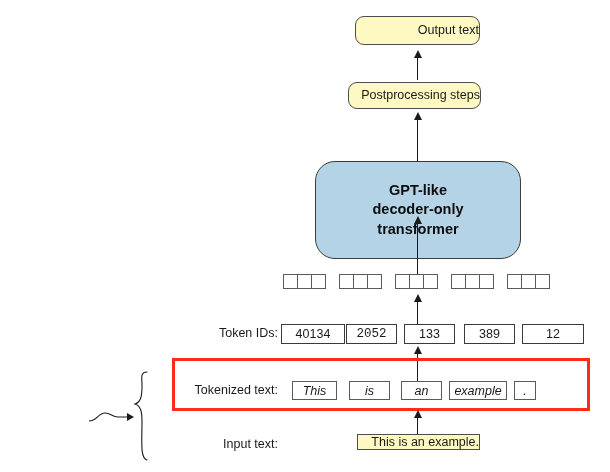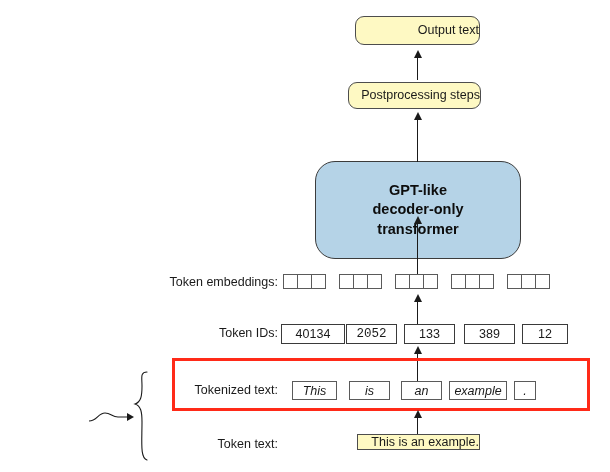--- a/index.html
+++ b/index.html
@@ -150,23 +150,20 @@
     </div>
   </div>
 
   <div class="plainline" style="left:417px;top:140px;height:22px;"></div>
 
   <div class="arrow" style="left:412px;top:216px;height:60px;">
     <div class="head"></div>
       <div class="shaft" style="height:54px;"></div>
   </div>
 
-  <div class="label" style="left:150px;top:275px;width:128px;">
-    <span>Token embeddings:</span>
-  </div>
 
   <div class="embgroup" style="left:283px;">
     <div class="embcell"></div>
     <div class="embcell"></div>
     <div class="embcell"></div>
   </div>
   <div class="embgroup" style="left:339px;">
     <div class="embcell"></div>
     <div class="embcell"></div>
     <div class="embcell"></div>
@@ -201,21 +198,21 @@
   </div>
   <div class="idbox" style="left:346px;width:51px;font-family:Liberation Mono, monospace;">
     <span>2052</span>
   </div>
   <div class="idbox" style="left:404px;width:51px;">
     <span>133</span>
   </div>
   <div class="idbox" style="left:464px;width:51px;">
     <span>389</span>
   </div>
-  <div class="idbox" style="left:522px;width:46px;">
+  <div class="idbox" style="left:522px;width:62px;">
     <span>12</span>
   </div>
 
   <div class="arrow" style="left:412px;top:346px;height:36px;">
     <div class="head"></div>
       <div class="shaft" style="height:30px;"></div>
   </div>
 
   <div id="red-region"></div>
 
@@ -238,21 +235,21 @@
   <div class="tokbox" style="left:514px;width:22px;">
     <span>.</span>
   </div>
 
   <div class="arrow" style="left:412px;top:410px;height:26px;">
     <div class="head"></div>
       <div class="shaft" style="height:20px;"></div>
   </div>
 
   <div class="label" style="left:150px;top:437px;width:128px;">
-    <span>Token text:</span>
+    <span>Input text:</span>
   </div>
 
   <div class="nodebox" id="input-box">
     <span>This is an example.</span>
   </div>
 
 
   <svg id="squiggle" width="50" height="22" viewBox="0 0 50 22">
     <path d="M1,17 C9,17 10,9 17,9 C23,9 24,13 30,13 L39,13" fill="none" stroke="#1a1a1a" stroke-width="1.1"></path>
     <path d="M39,9 L46,13 L39,17 Z" fill="#1a1a1a"></path>

